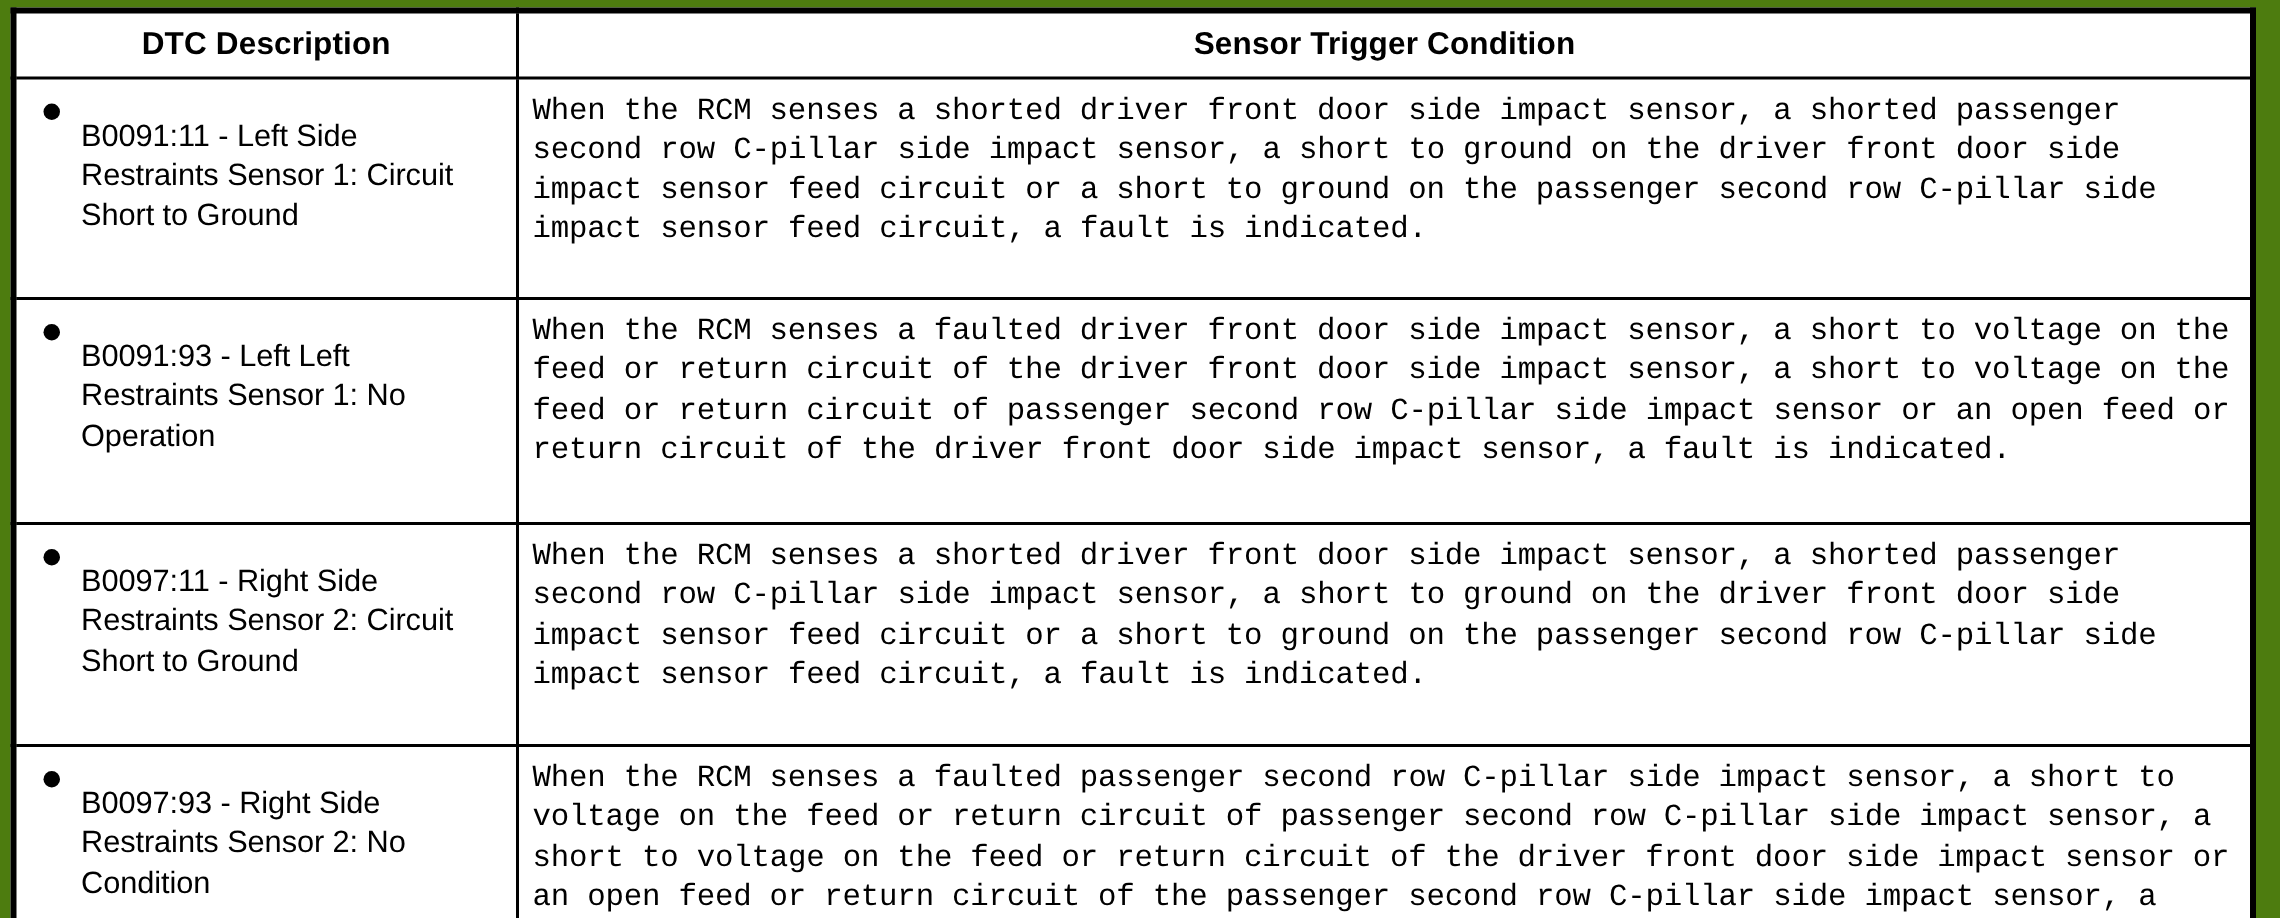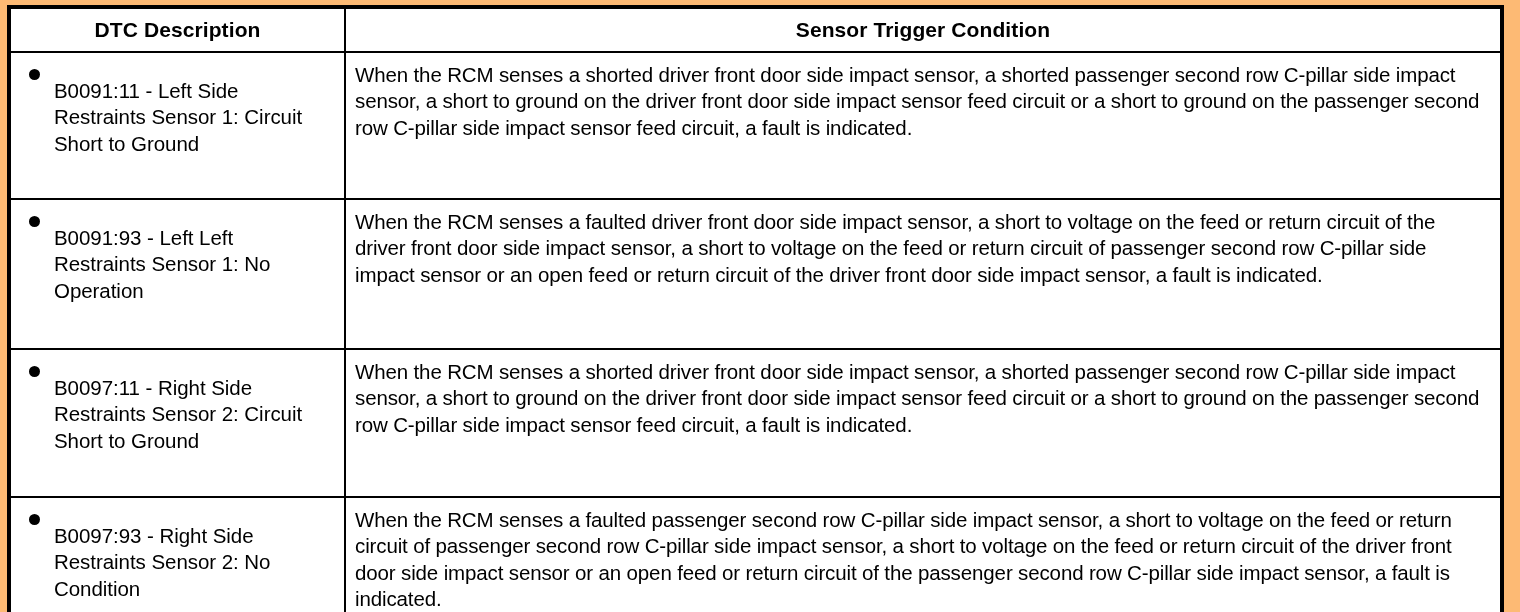--- a/index.html
+++ b/index.html
@@ -11,21 +11,21 @@
     width: 1520px;
     height: 612px;
     font-family: "Liberation Sans", sans-serif;
     color: #000000;
     overflow: hidden;
   }
   .sheet {
     position: relative;
     width: 1520px;
     height: 612px;
-    background: #fdba74;
+    background: #4d7c0f;
   }
   table.dtc-table {
     position: absolute;
     left: 7px;
     top: 5px;
     width: 1497px;
     border-collapse: collapse;
     table-layout: fixed;
     background: #ffffff;
   }
@@ -76,20 +76,21 @@
   .dtc-text {
     flex: 1 1 auto;
     max-width: 252px;
     letter-spacing: -0.05px;
     margin-top: 16px;
   }
 
   
   td.cond-cell {
     padding: 9px 10px 10px 9px;
+    font-family: Liberation Mono, monospace;
   }
   .cond-text {
     letter-spacing: -0.12px;
     word-spacing: -0.1px;
     text-align: left;
   }
 
   tr.row-1 td { height: 126px; }
   tr.row-2 td { height: 129px; }
   tr.row-3 td { height: 127px; }

